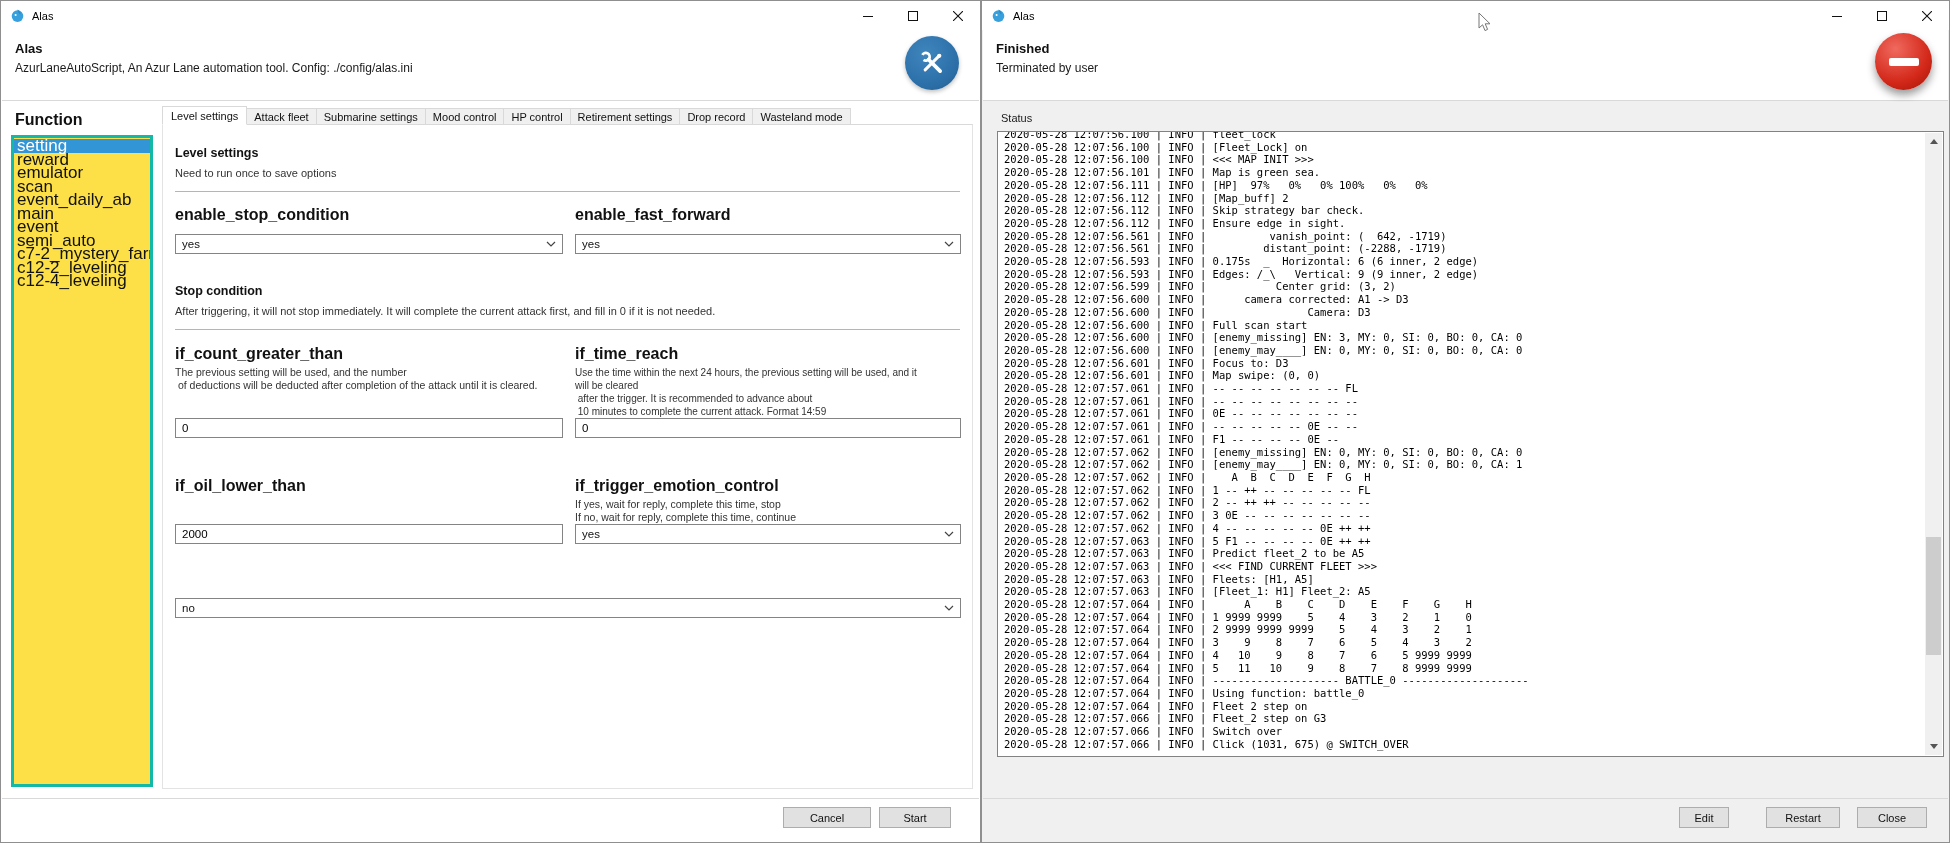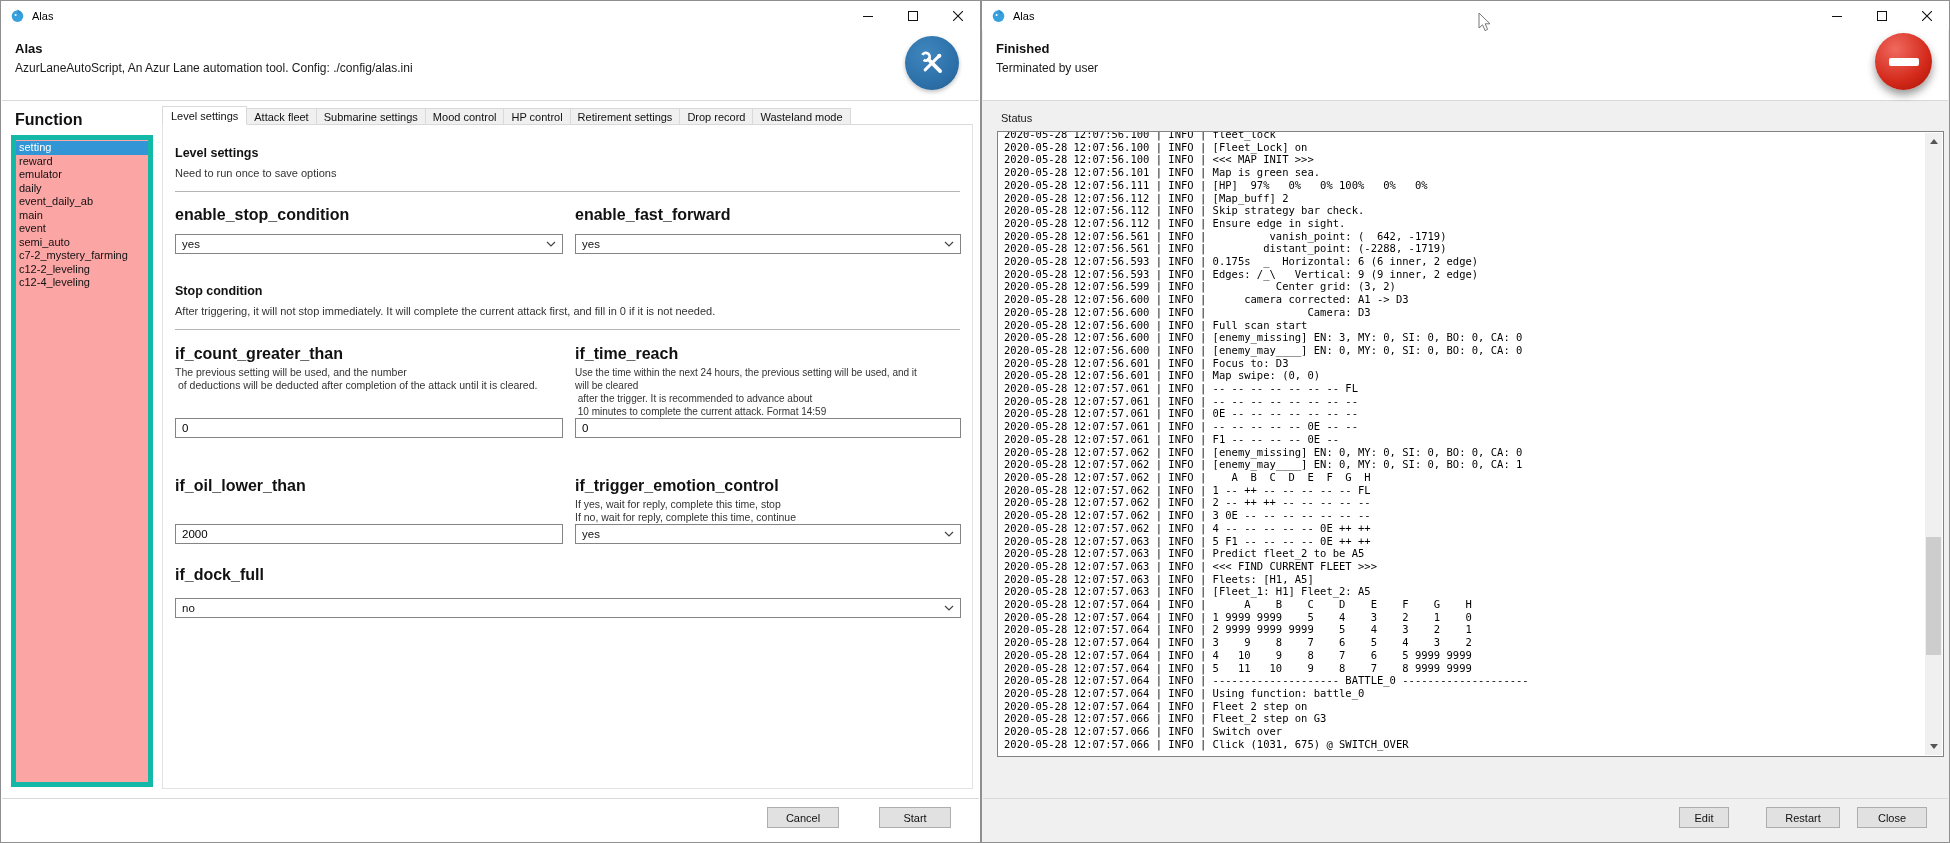--- a/index.html
+++ b/index.html
@@ -25,22 +25,22 @@
   .tool-badge { position:absolute; right:20px; top:6px; width:54px; height:54px; border-radius:50%;
     background:radial-gradient(circle at 38% 32%, #3f86bd, #2c6fa8 65%, #225a8a); display:flex; align-items:center; justify-content:center;
     box-shadow:0 2px 4px rgba(0,0,0,.25); }
   .stop-badge { position:absolute; right:16px; top:3px; width:57px; height:57px; border-radius:50%;
     background:radial-gradient(circle at 36% 28%, #f0695e, #d3291a 60%, #a31205);
     box-shadow:0 5px 8px rgba(0,0,0,.4); display:flex; align-items:center; justify-content:center; }
   .stop-bar { width:30px; height:8px; background:#fff; border-radius:2px; }
 
   
   .func-label { position:absolute; left:14px; top:110px; font-size:16px; font-weight:bold; }
-  .func-list { position:absolute; left:10px; top:134px; width:142px; height:652px; border:5px solid #14b8a6; background:#fca5a5;
-    font-size:11px; line-height:13.5px; padding-top:1px; overflow:hidden; }
+  .func-list { position:absolute; left:10px; top:134px; width:142px; height:652px; border:3px solid #14b8a6; background:#fde047;
+    font-size:17px; line-height:13.5px; padding-top:1px; overflow:hidden; }
   .func-item { padding:0 3px; white-space:nowrap; }
   .func-item.selected { background:#3295d6; color:#fff; }
 
   
   .tabs { position:absolute; left:161px; top:106px; display:flex; align-items:flex-end; height:18px; z-index:2; }
   .tab { font-size:11px; height:17px; line-height:16px; padding:0 7px; background:#f0f0f0; border:1px solid #d9d9d9; margin-right:-1px; white-space:nowrap; }
   .tab.active { height:19px; line-height:18px; background:#fff; border-bottom:1px solid #fff; padding:0 8px; position:relative; z-index:3; }
   .tab-page { position:absolute; left:161px; top:123px; width:811px; height:665px; background:#fff;
     border:1px solid #e3e3e3; border-top:1px solid #d9d9d9; padding:21px 12px 0 12px; overflow:hidden; }
 
@@ -123,21 +123,21 @@
       </svg>
     </div>
   </div>
 
   <div class="func-label">Function</div>
   <div class="func-list">
 
   <div class="func-item selected">setting</div>
       <div class="func-item">reward</div>
       <div class="func-item">emulator</div>
-      <div class="func-item">daily</div>
+      <div class="func-item">scan</div>
       <div class="func-item">event_daily_ab</div>
       <div class="func-item">main</div>
       <div class="func-item">event</div>
       <div class="func-item">semi_auto</div>
       <div class="func-item">c7-2_mystery_farming</div>
       <div class="func-item">c12-2_leveling</div>
       <div class="func-item">c12-4_leveling</div>
     </div>
 
   <div class="tabs">
@@ -213,34 +213,33 @@
           <span>yes</span>
           <svg width="10" height="6">
               <polyline points="1,1 5,5 9,1" stroke="#444" stroke-width="1.2" fill="none"></polyline>
             </svg>
         </div>
       </div>
     </div>
 
     <div class="grid" style="margin-top:22px; min-height:52px;">
       <div class="field full">
-        <div class="flabel">if_dock_full</div>
         <div class="control selectbox">
           <span>no</span>
           <svg width="10" height="6">
               <polyline points="1,1 5,5 9,1" stroke="#444" stroke-width="1.2" fill="none"></polyline>
             </svg>
         </div>
       </div>
     </div>
 
   </div>
 
   <div class="footer-line"></div>
-  <div class="btn" style="left:766px; width:72px;">Cancel</div>
+  <div class="btn" style="left:782px; width:88px;">Cancel</div>
   <div class="btn" style="left:878px; width:72px;">Start</div>
 </div>
 
 <div class="window" id="win-right">
 
   <div class="titlebar">
     <svg class="app-icon" viewBox="0 0 16 16">
       <circle cx="8" cy="8.6" r="6.2" fill="#38a1dd"></circle>
       <path d="M8 1.5 C10.5 3 12 4.5 11 7 C9.5 6 8.2 4.5 8 1.5 Z" fill="#2f8cc7"></path>
       <circle cx="6" cy="7.4" r="1.1" fill="#fff"></circle>

